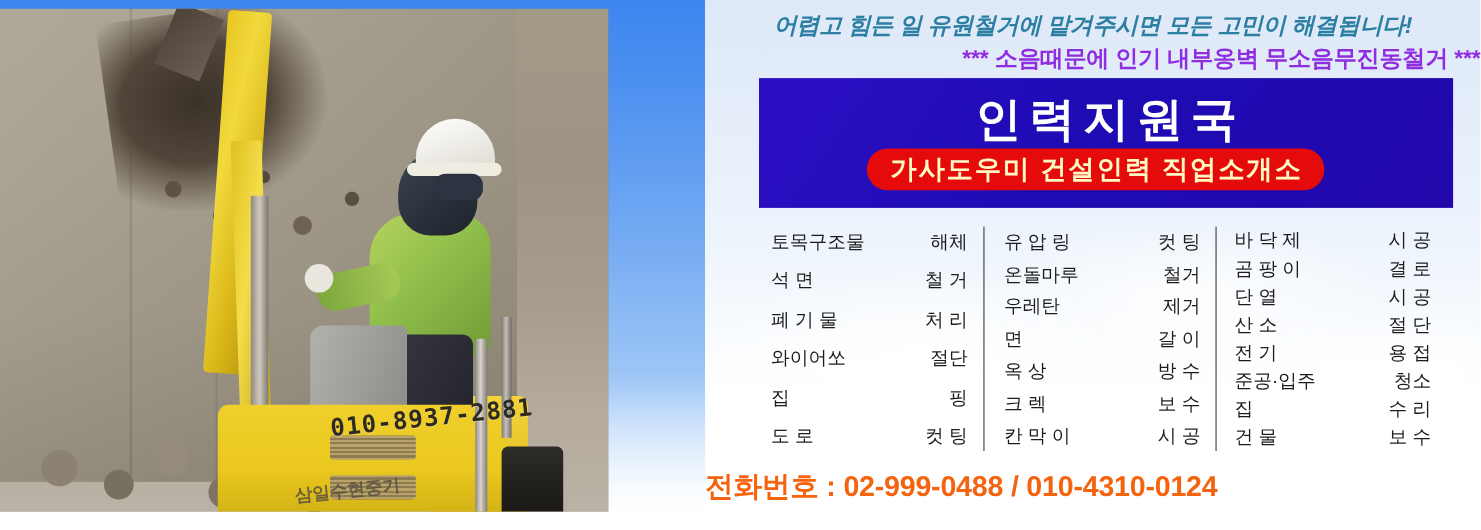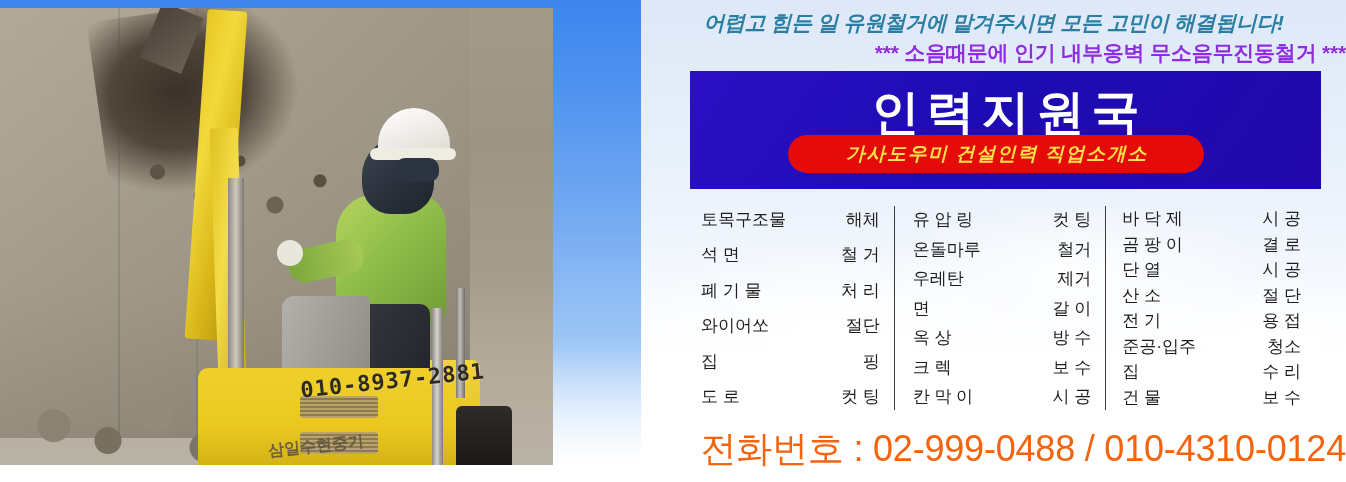--- a/index.html
+++ b/index.html
@@ -231,39 +231,38 @@
 
   #title-box {
     position:absolute; left:49px; top:71px;
     width:631px; height:118px;
     background:linear-gradient(125deg,#2c0fc4 0%,#1d0cb4 45%,#2208ab 100%);
   }
   #company-name {
     position:absolute; left:0; top:10px; width:631px;
     text-align:center;
     color:#ffffff;
-    font-size:48px; font-weight:bold;
+    font-size:42px; font-weight:bold;
     letter-spacing:7px;
     text-indent:7px;
     white-space:nowrap;
   }
   #subtitle-badge {
     position:absolute; left:98px; top:64px;
     width:416px; height:38px;
     background:#e60b0b;
     border-radius:19px;
     display:flex; align-items:center; justify-content:center;
   }
   #subtitle-text {
-    color:#fde047;
-    font-size:19px; font-weight:bold;
+    color:#fef9c3;
+    font-size:24px; font-weight:bold;
     letter-spacing:1.6px;
     text-indent:1.6px;
     white-space:nowrap;
-    font-style:italic;
   }
 
   #services {
     position:absolute; left:60px; top:206px;
     width:600px; height:204px;
     display:flex;
   }
   .svc-col {
     flex:1;
     display:flex; flex-direction:column;
@@ -278,23 +277,23 @@
     display:flex; justify-content:space-between;
     font-size:17px; color:#1c1c1c; font-weight:500;
     height:27px; line-height:27px;
     white-space:nowrap; overflow:hidden;
   }
   .svc-item.compact { height:25px; line-height:25px; }
   .svc-item span { display:inline-block; }
 
   #phone {
     position:absolute; left:0; top:425px; width:705px;
-    text-align:right;
+    text-align:left;
     color:#f4640f;
-    font-size:36px; font-weight:normal;
+    font-size:26px; font-weight:bold;
     letter-spacing:-0.2px;
     white-space:nowrap;
   }
 </style>
 </head>
 <body>
 
 <div id="banner">
 
   <div id="left-panel">

